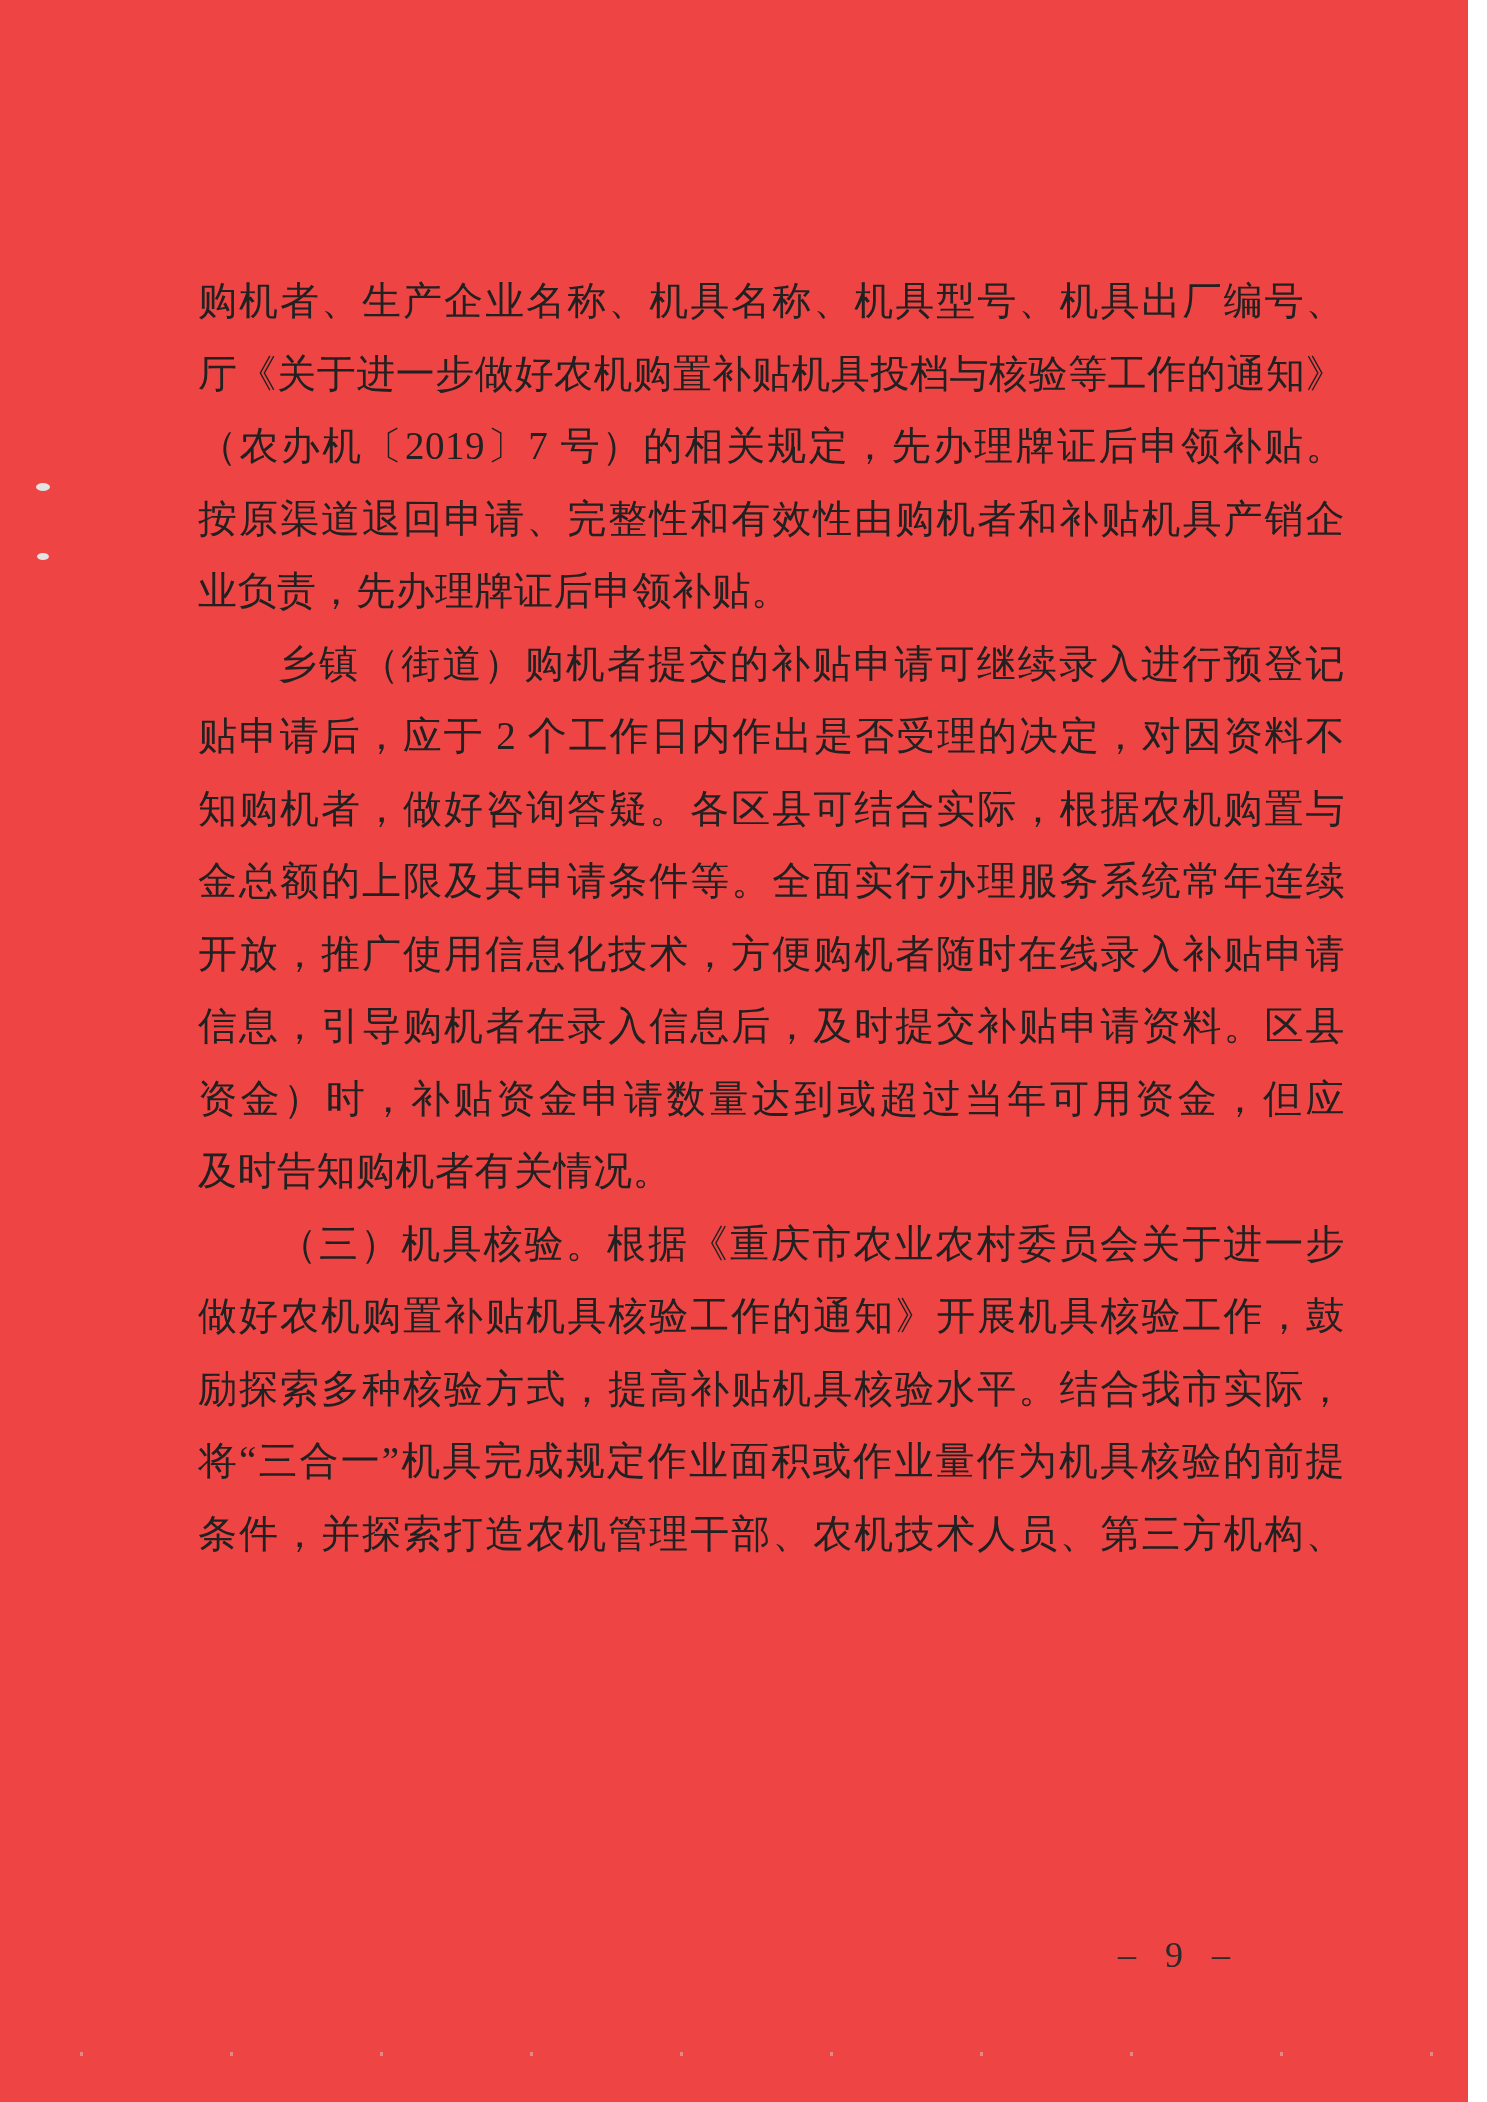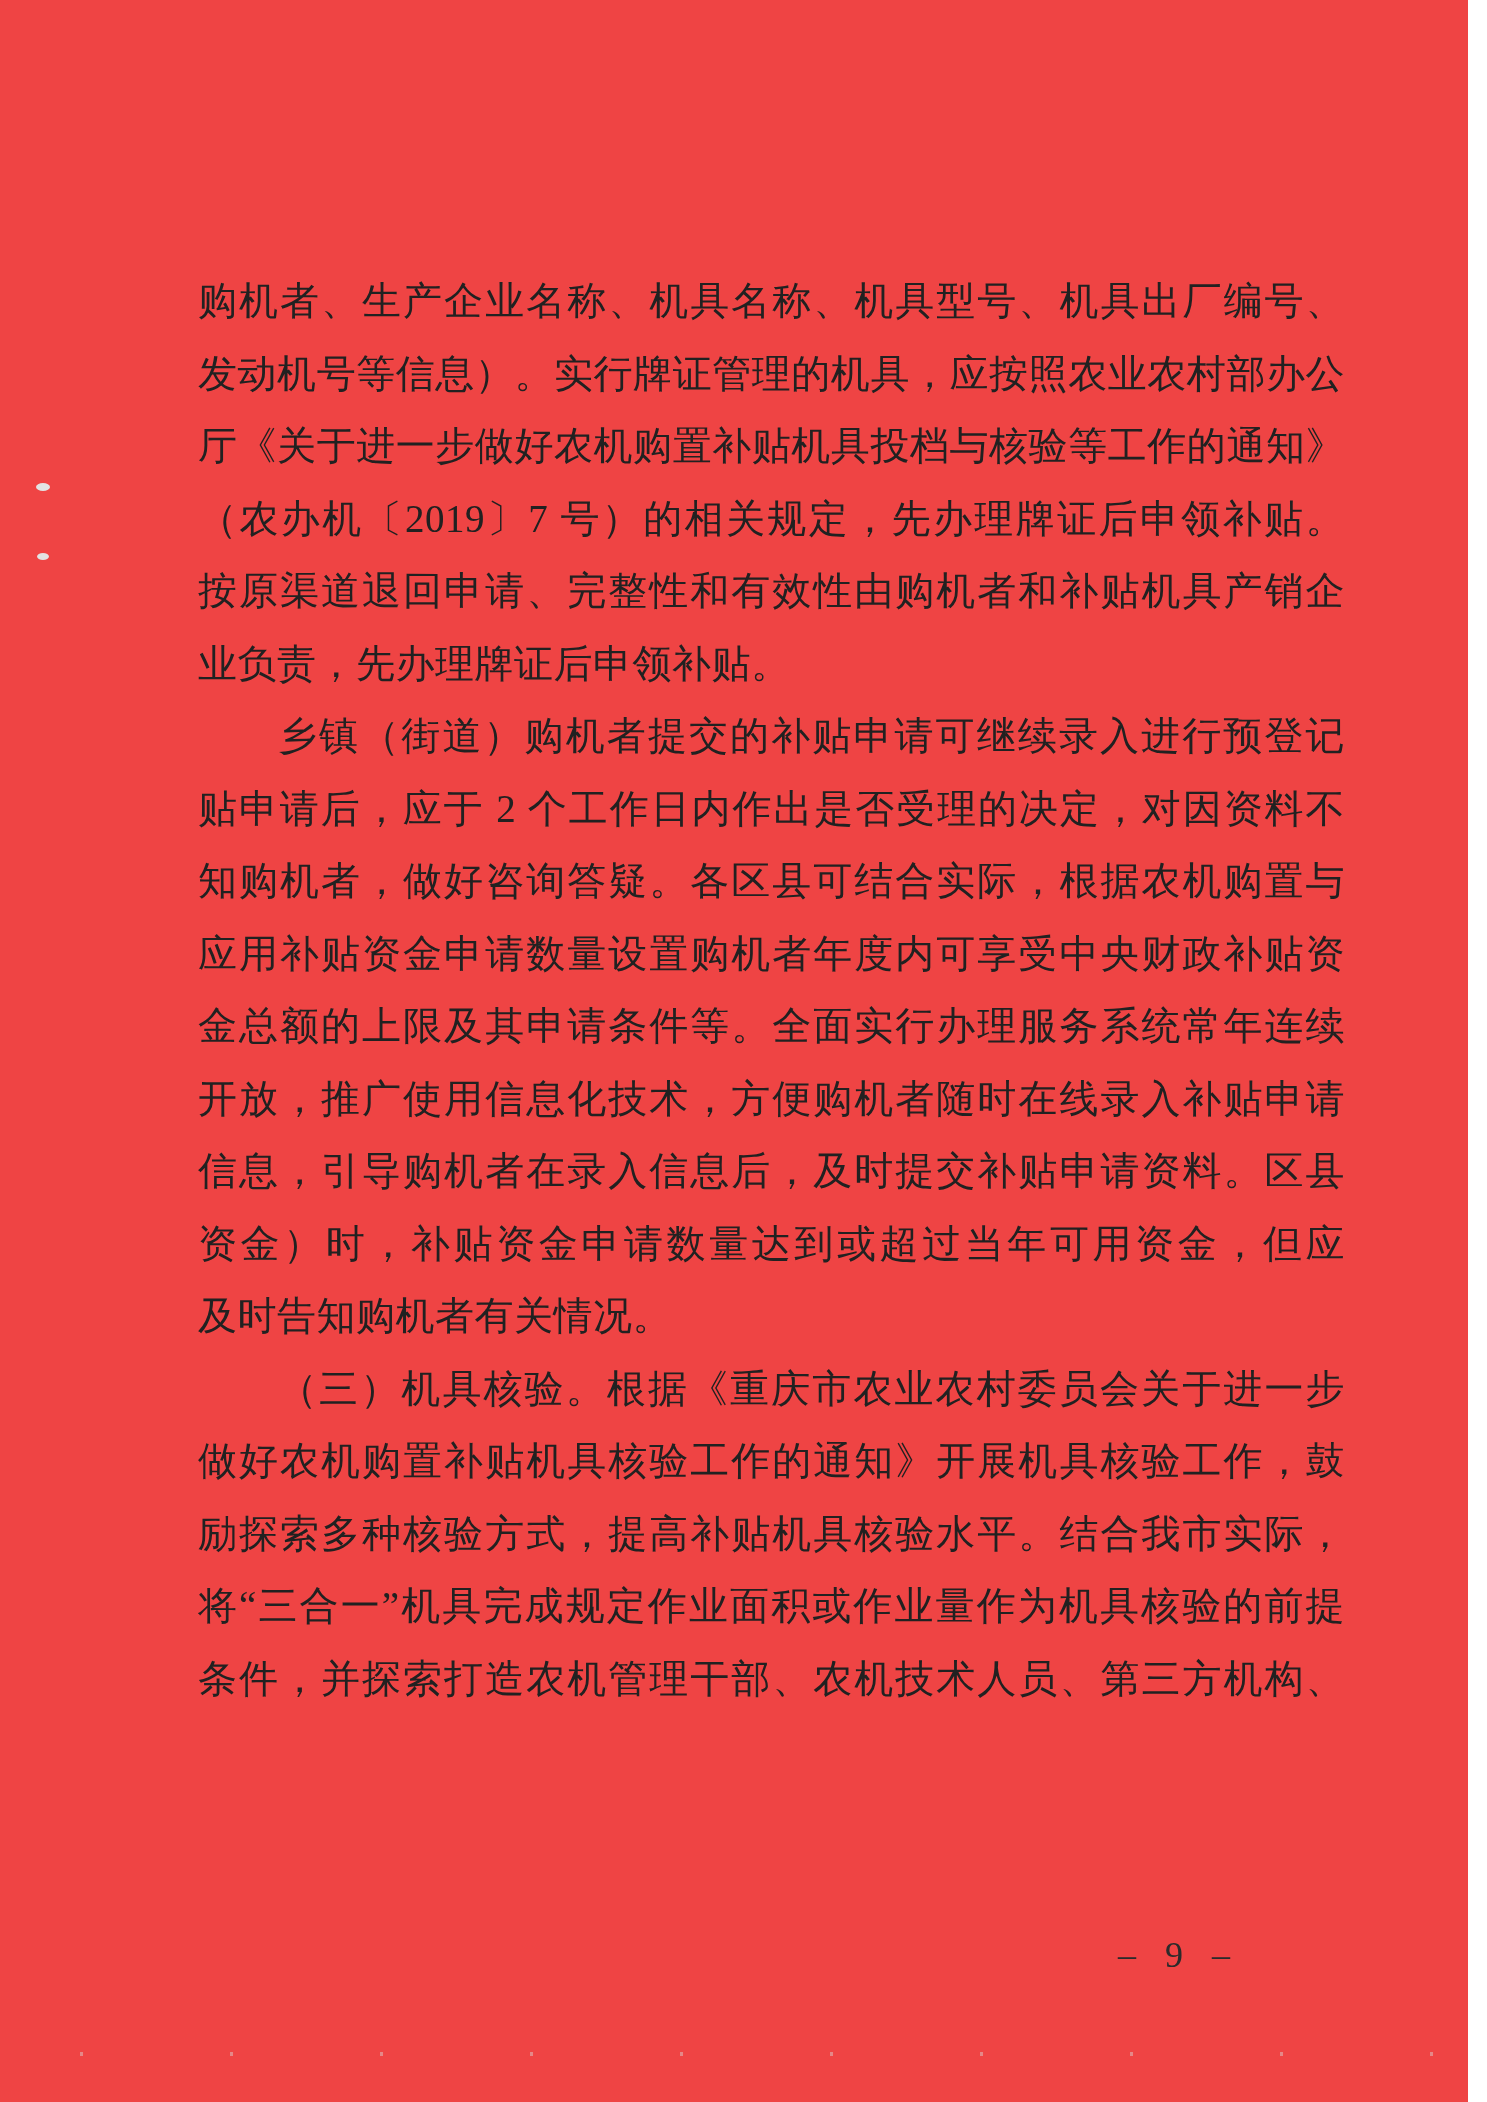--- a/index.html
+++ b/index.html
@@ -75,29 +75,27 @@
     opacity: 0.45;
   }
 </style>
 </head>
 <body>
 
 <div class="page">
 
   <div class="text-block">
     <div class="line">购机者、生产企业名称、机具名称、机具型号、机具出厂编号、</div>
-    <div class="line">发动机号等信息）。实行牌证管理的机具，应按照农业农村部办公</div>
     <div class="line">厅《关于进一步做好农机购置补贴机具投档与核验等工作的通知》</div>
     <div class="line">（农办机〔2019〕7 号）的相关规定，先办理牌证后申领补贴。</div>
     <div class="line">按原渠道退回申请、完整性和有效性由购机者和补贴机具产销企</div>
     <div class="line short">业负责，先办理牌证后申领补贴。</div>
     <div class="line indent">乡镇（街道）购机者提交的补贴申请可继续录入进行预登记</div>
     <div class="line">贴申请后，应于 2 个工作日内作出是否受理的决定，对因资料不</div>
     <div class="line">知购机者，做好咨询答疑。各区县可结合实际，根据农机购置与</div>
-    <div class="line">应用补贴资金申请数量设置购机者年度内可享受中央财政补贴资</div>
     <div class="line">金总额的上限及其申请条件等。全面实行办理服务系统常年连续</div>
     <div class="line">开放，推广使用信息化技术，方便购机者随时在线录入补贴申请</div>
     <div class="line">信息，引导购机者在录入信息后，及时提交补贴申请资料。区县</div>
     <div class="line">资金）时，补贴资金申请数量达到或超过当年可用资金，但应</div>
     <div class="line short">及时告知购机者有关情况。</div>
     <div class="line indent">
       <span class="bold">（三）机具核验。</span><span>根据《重庆市农业农村委员会关于进一步</span>
     </div>
     <div class="line">做好农机购置补贴机具核验工作的通知》开展机具核验工作，鼓</div>
     <div class="line">励探索多种核验方式，提高补贴机具核验水平。结合我市实际，</div>

